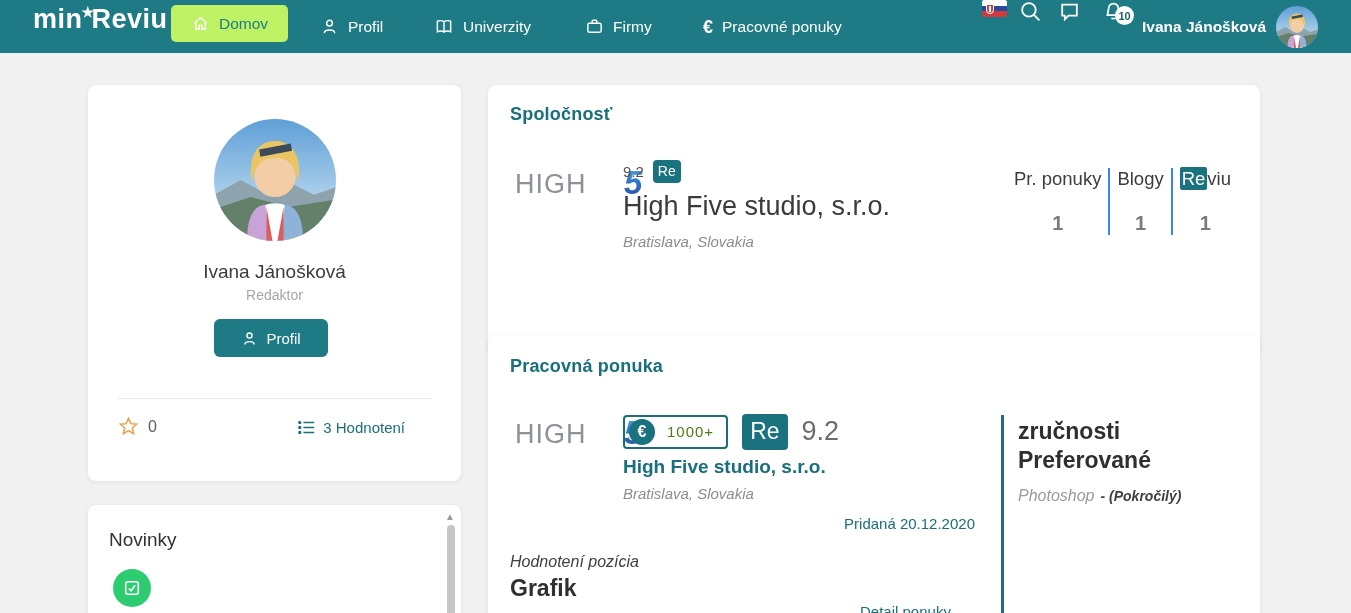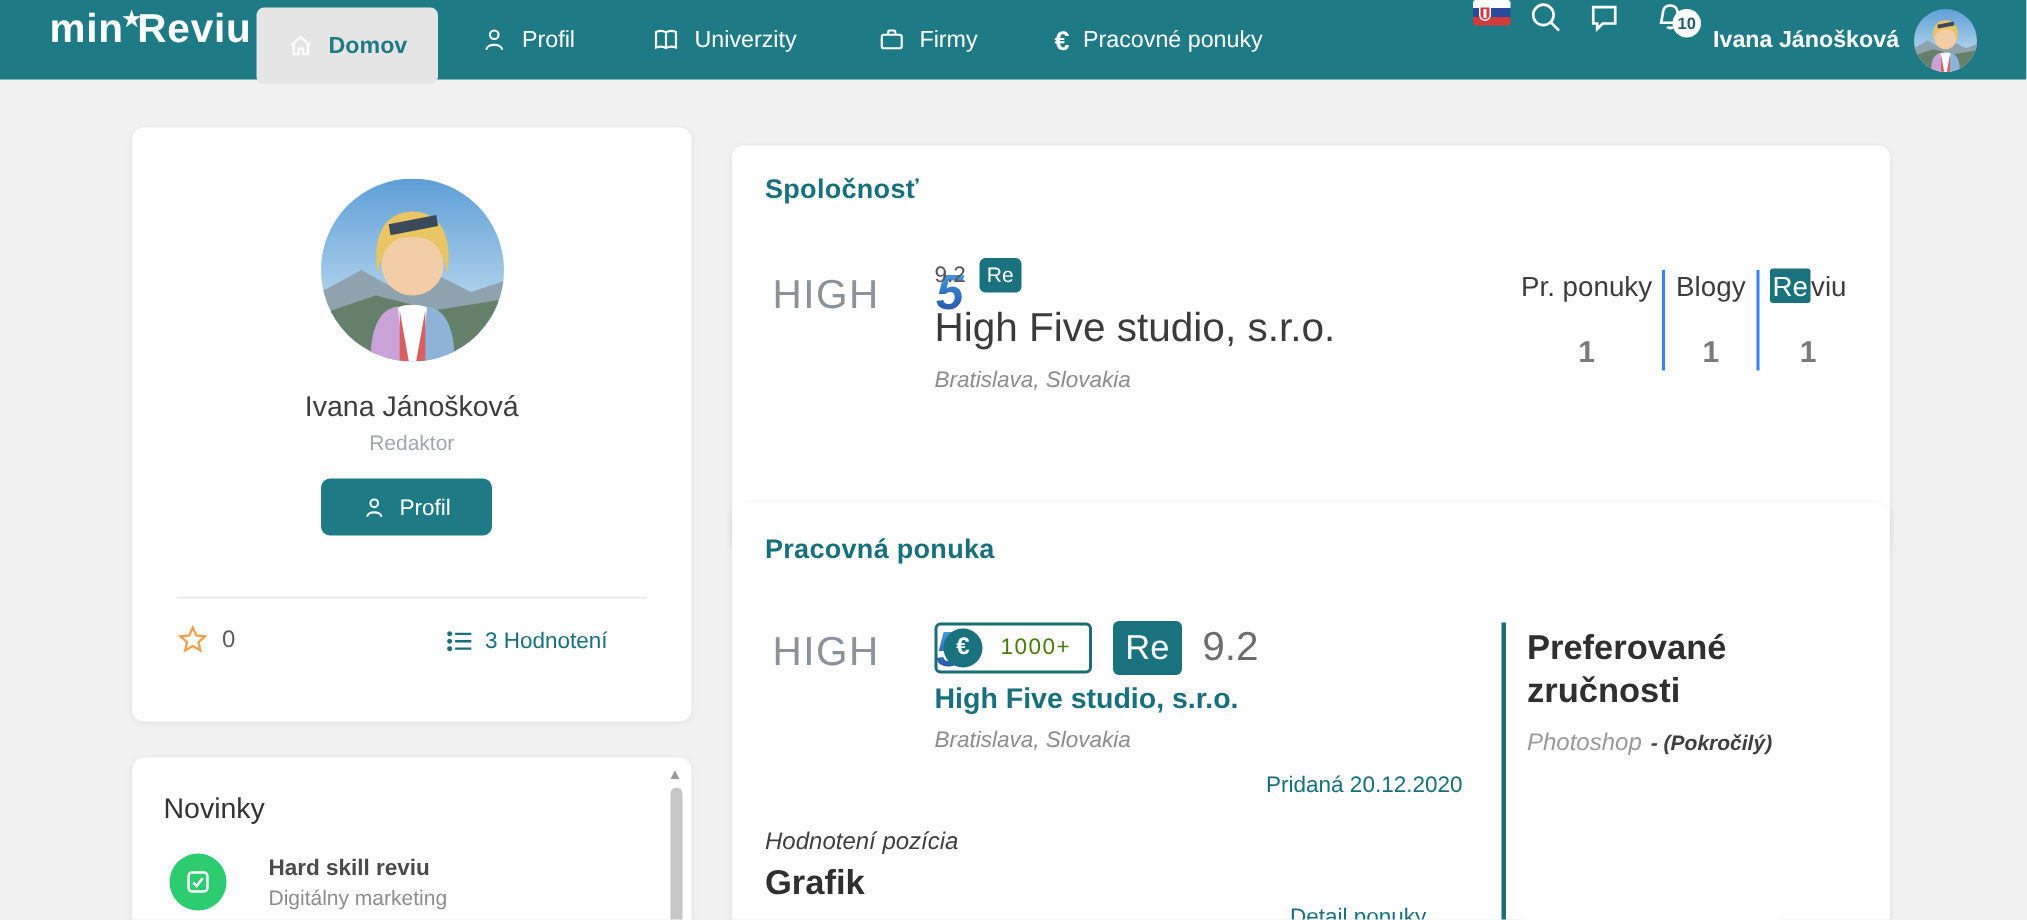--- a/index.html
+++ b/index.html
@@ -5,21 +5,21 @@
   * { margin:0; padding:0; box-sizing:border-box; }
   html,body { width:1351px; height:613px; overflow:hidden; }
   body { font-family:"Liberation Sans", sans-serif; background:#f1f1f2; position:relative; }
   .page { position:absolute; inset:0; width:1351px; height:613px; overflow:hidden; }
 
   
   .header { position:absolute; left:0; top:0; width:1351px; height:53px; background:#1e7b86; z-index:10; }
   .logo { position:absolute; left:33px; top:0; height:38px; display:flex; align-items:center; color:#fff; font-size:27px; font-weight:700; letter-spacing:0.5px; cursor:pointer; }
   .logo .star { font-size:14px; margin:0 -3px 14px -1px; }
   .nav-item { position:absolute; top:0; height:53px; display:flex; align-items:center; gap:9px; color:#fff; font-size:15.5px; font-weight:500; cursor:pointer; }
-  .nav-pill { top:5px; height:51px; background:#e5e5e5; border-radius:5px; padding:0 20px; color:#1e7b86; font-weight:700; }
+  .nav-pill { top:5px; height:37px; background:#bef264; border-radius:5px; padding:0 20px; color:#1e7b86; font-weight:400; }
   .nav-pill svg { stroke:#1e7b86; }
   .nav-item svg { stroke:#fff; fill:none; stroke-width:1.5; }
   .euro-glyph { font-size:18px; font-weight:700; line-height:1; }
   .hdr-icon { position:absolute; top:0; height:55px; display:flex; align-items:flex-start; cursor:pointer; }
   .flag { width:25px; height:17px; border-radius:2px; overflow:hidden; position:relative; background:linear-gradient(to bottom,#ffffff 0 33%,#2a4b9b 33% 66%,#d23b3b 66% 100%); }
   .flag .shield { position:absolute; left:4px; top:4px; width:8px; height:10px; background:#d23b3b; border-radius:0 0 4px 4px; border:1px solid #fff; }
   .flag .shield:after { content:""; position:absolute; left:2px; top:1px; width:2px; height:6px; background:#fff; }
   .badge { position:absolute; top:6px; left:13px; min-width:19px; height:19px; border-radius:10px; background:#fff; color:#1e5f68; font-size:11px; font-weight:700; display:flex; align-items:center; justify-content:center; padding:0 3px; }
   .user-name { position:absolute; left:1142px; top:0; height:53px; display:flex; align-items:center; color:#fff; font-size:15.5px; font-weight:700; cursor:pointer; }
   .avatar-sm { position:absolute; left:1276px; top:6px; width:42px; height:42px; border-radius:50%; overflow:hidden; cursor:pointer; }
@@ -44,21 +44,21 @@
   .news-card { left:88px; top:505px; width:373px; height:140px; border-radius:8px 8px 0 0; }
   .news-title { position:absolute; left:21px; top:24px; font-size:19px; color:#333; font-weight:500; }
   .news-item { position:absolute; left:25px; top:64px; display:flex; align-items:center; gap:28px; cursor:pointer; }
   .news-icon { width:38px; height:38px; border-radius:50%; background:#2ecc71; display:flex; align-items:center; justify-content:center; }
   .news-item-title { font-size:15px; font-weight:700; color:#4b4b4b; }
   .news-item-sub { font-size:14px; color:#8d8d8d; margin-top:3px; }
   .news-scroll-up { position:absolute; right:5px; top:6px; width:12px; height:12px; color:#9a9a9a; font-size:10px; line-height:12px; text-align:center; cursor:pointer; }
   .news-scroll-thumb { position:absolute; right:6px; top:20px; width:8px; height:96px; background:#c6c6c6; border-radius:4px; cursor:pointer; }
 
   
-  .company-card { left:488px; top:85px; width:772px; height:272px;margin-top:12px; }
+  .company-card { left:488px; top:85px; width:772px; height:272px; }
   .company-card .card-title { position:absolute; left:22px; top:19px; }
   .high5 { position:absolute; display:flex; align-items:flex-start;gap:36px; }
   .high5-text { font-size:27px; color:#8d9298; letter-spacing:1px; font-weight:400; line-height:1; }
   .c-logo { left:27px; top:86px; }
   .rating-row { position:absolute; left:135px; top:75px; display:flex; align-items:center; gap:9px; }
   .rating-num-sm { font-size:15px; color:#555; }
   .re-chip-sm { background:#19727e; color:#fff; font-size:14px; font-weight:500; border-radius:4px; padding:3px 5px; line-height:1.2; }
   .company-name-lg { position:absolute; left:135px; top:106px; font-size:27px; color:#3b3b3b; font-weight:500; }
   .location { font-style:italic; color:#8d8d8d; font-size:15px; }
   .c-location { position:absolute; left:135px; top:148px; }
@@ -232,24 +232,20 @@
 
   <div class="card news-card">
     <div class="news-title">Novinky</div>
     <div class="news-item">
       <div class="news-icon">
         <svg width="18" height="18" viewBox="0 0 20 20" fill="none" stroke="#fff" stroke-width="1.8">
             <rect x="3" y="3" width="14" height="14" rx="2.5"></rect>
             <path d="M6.5 10.5 L9 13 L13.5 7"></path>
           </svg>
       </div>
-      <div>
-        <div class="news-item-title">Hard skill reviu</div>
-        <div class="news-item-sub">Digitálny marketing</div>
-      </div>
     </div>
     <div class="news-scroll-up">▲</div>
     <div class="news-scroll-thumb"></div>
   </div>
 
   <div class="card company-card">
     <div class="card-title">Spoločnosť</div>
     <div class="high5 c-logo">
       <span class="high5-text">HIGH</span>
       <svg width="26" height="36" viewBox="0 0 26 36" style="margin:-6px 0 0 1px">
@@ -309,22 +305,22 @@
       <span class="rating-num-lg">9.2</span>
     </div>
     <div class="company-name-md">High Five studio, s.r.o.</div>
     <div class="location j-location">Bratislava, Slovakia</div>
     <div class="added-date">Pridaná 20.12.2020</div>
     <div class="position-label">Hodnotení pozícia</div>
     <div class="position-name">Grafik</div>
     <div class="partial-link">Detail ponuky</div>
     <div class="job-vline"></div>
     <div class="skills-title">
+      <div>zručnosti</div>
       <div>Preferované</div>
-      <div>zručnosti</div>
     </div>
     <div class="skill-row">
       <span class="skill-name">Photoshop</span>
       <span class="skill-level">- (Pokročilý)</span>
     </div>
   </div>
 
 </div>
 
 </body></html>

